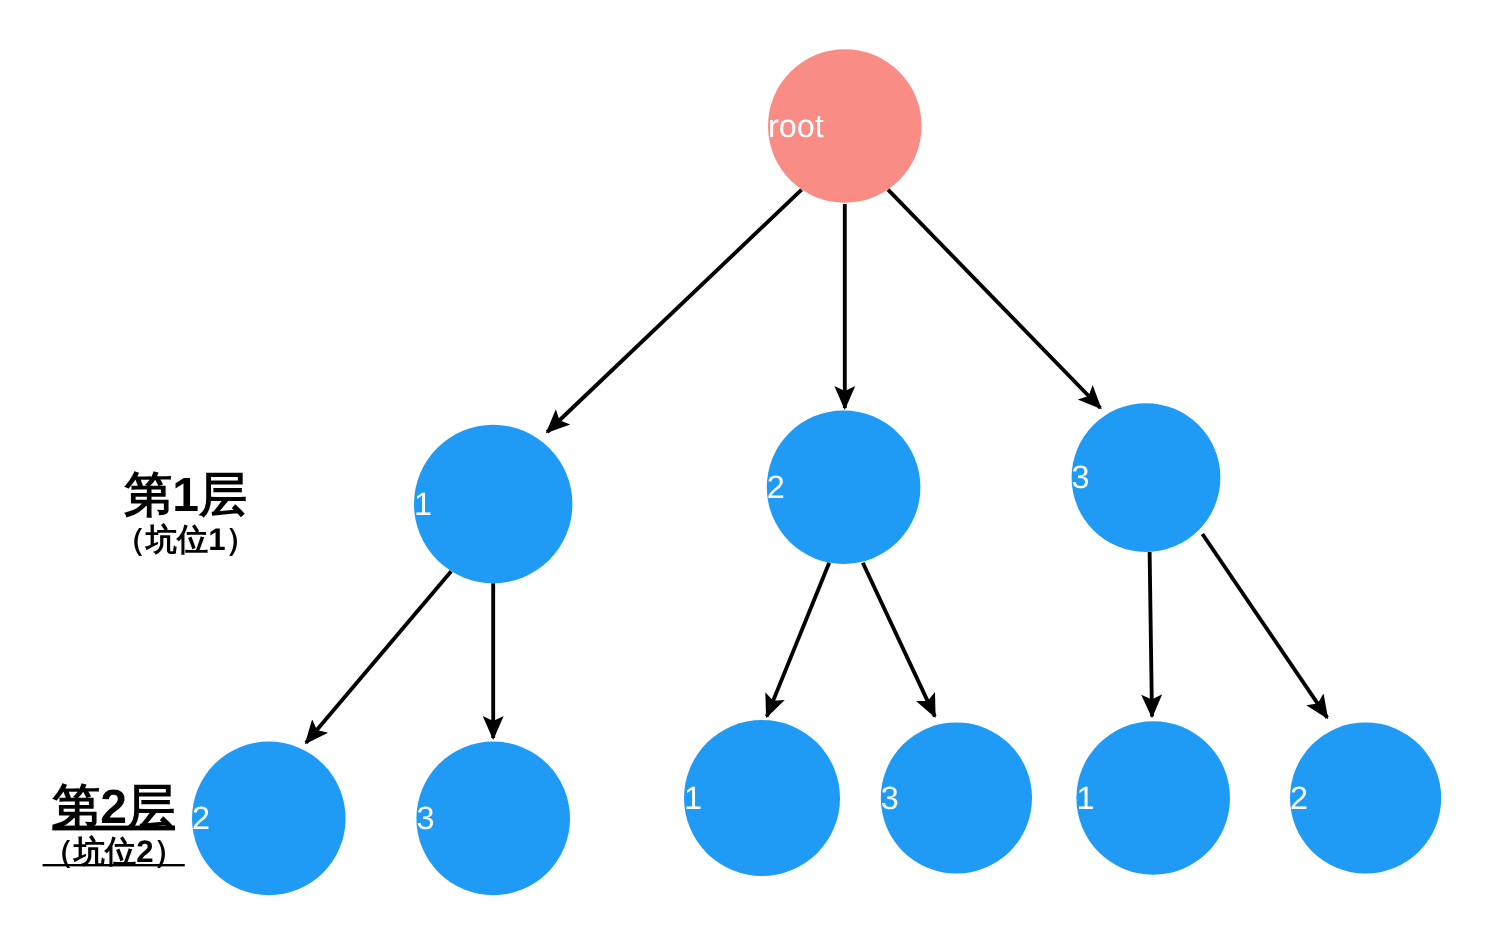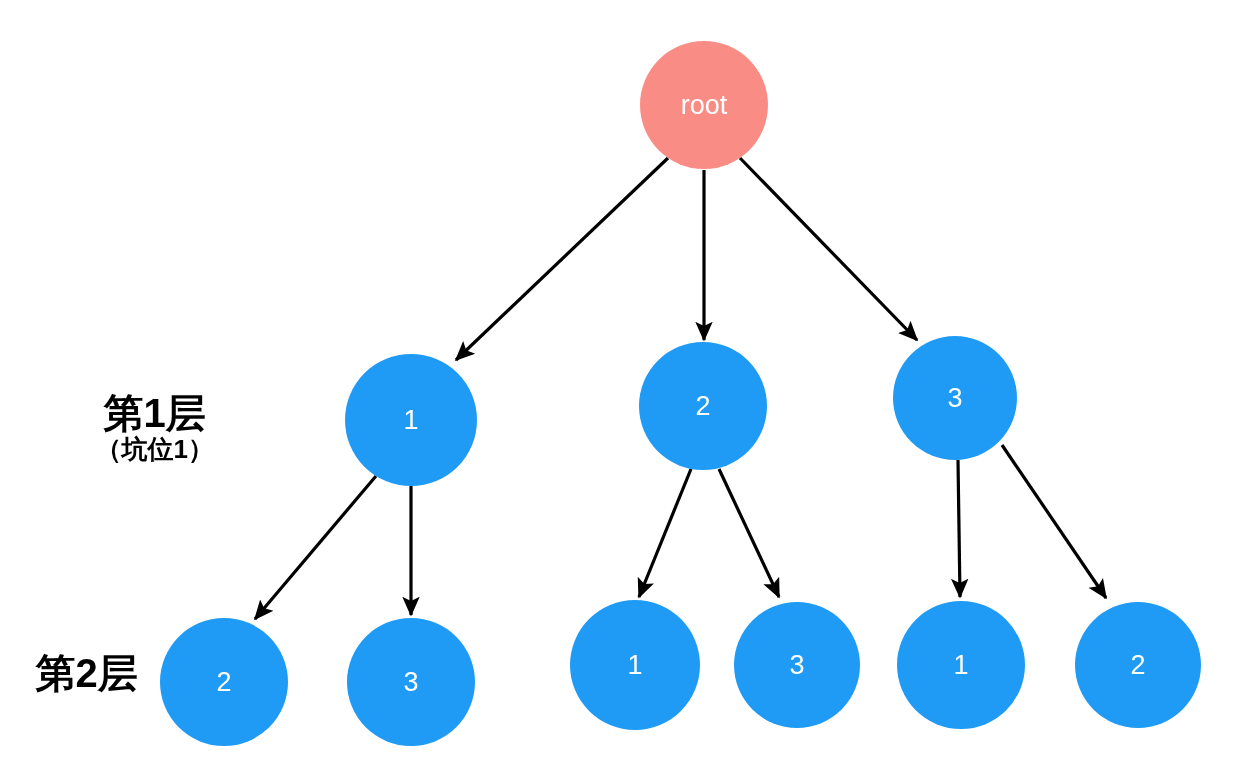--- a/index.html
+++ b/index.html
@@ -24,21 +24,21 @@
     top: 0;
     width: 1238px;
     height: 772px;
     pointer-events: none;
   }
   .node {
     position: absolute;
     border-radius: 50%;
     display: flex;
     align-items: center;
-    justify-content: center;
+    justify-content: flex-start;
     box-sizing: border-box;
   }
   .node-label {
     color: #ffffff;
     font-weight: 400;
     line-height: 1;
     user-select: none;
     white-space: nowrap;
   }
   .node-root .node-label {
@@ -120,18 +120,19 @@
       <div class="node node-child" style="left: 1075px; top: 602px; width: 126px; height: 126px; background: rgb(31, 155, 245);">
         <span class="node-label" style="color: rgb(255, 255, 255);">2</span>
       </div>
     </div>
 
   <div id="tier-layer">
       <div class="tier-label" style="color: rgb(0, 0, 0); left: 95.5px; top: 390.5px;">
         <span class="tier-line-1">第1层</span>
         <span class="tier-line-2">（坑位1）</span>
       </div>
-      <div class="tier-label" style="color: rgb(0, 0, 0); left: 35.5px; top: 650.5px;">
+      <div class="tier-label" style="color: rgb(0, 0, 0); left: 35.5px; top: 650.5px; text-decoration: underline;">
         <span class="tier-line-1">第2层</span>
+        <span class="tier-line-2">（坑位2）</span>
       </div>
     </div>
 
 </div>
 
 </body></html>

